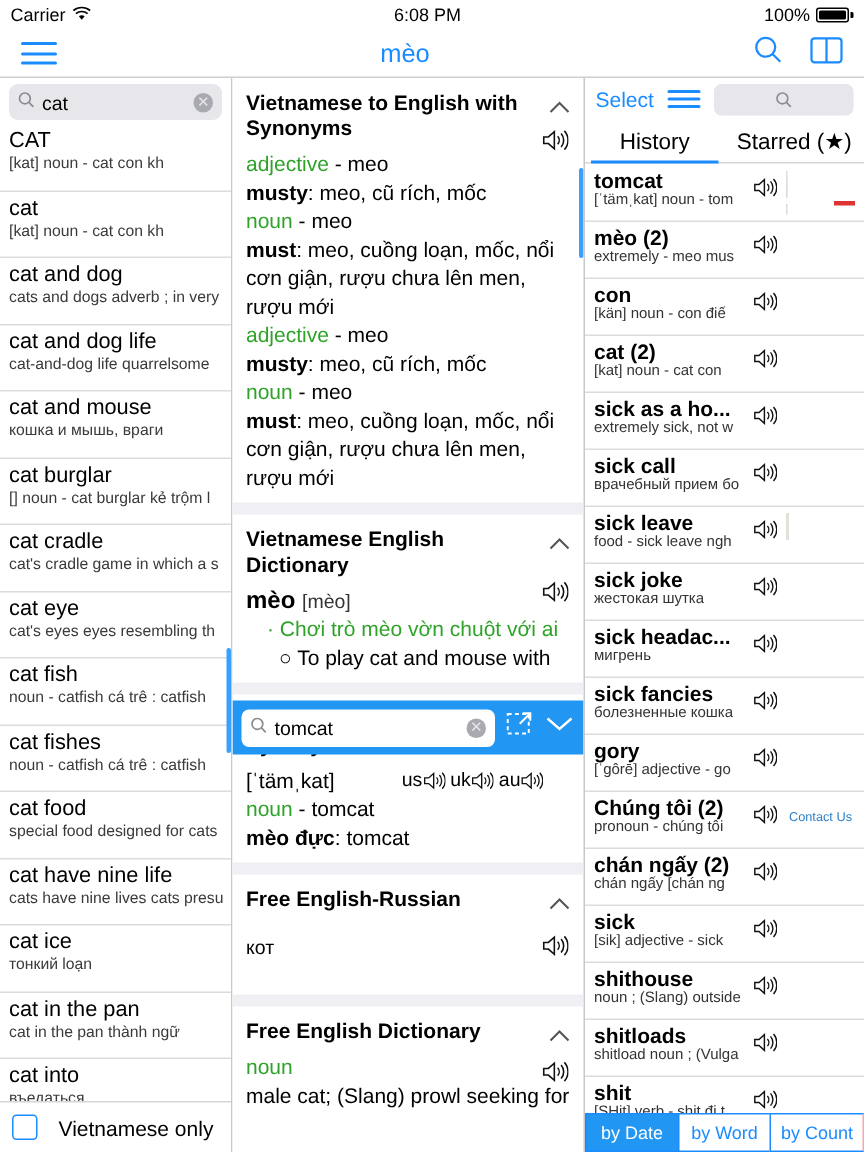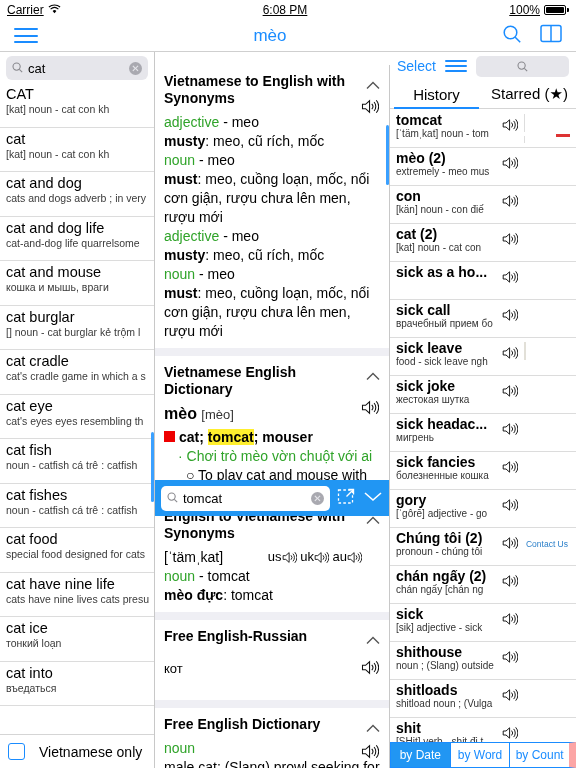--- a/index.html
+++ b/index.html
@@ -8,21 +8,21 @@
     font-family: "Liberation Sans", sans-serif;
     background: #ffffff;
     overflow: hidden;
     -webkit-font-smoothing: antialiased;
   }
   .app { position: relative; width: 576px; height: 768px; overflow: hidden; background:#fff; }
 
   
   .statusbar {
     height: 20px; display: flex; align-items: center;
-    padding: 0 7px; font-size: 12px; color: #000; background: #fff; text-decoration: underline;
+    padding: 0 7px; font-size: 12px; color: #000; background: #fff;
   }
   .sb-left { display: flex; align-items: center; gap: 4px; }
   .sb-center { flex: 1; text-align: center; font-size: 12px; font-weight: 400; }
   .sb-right { display: flex; align-items: center; gap: 4px; }
   .wifi { display:inline-block; }
   .batt {
     display:inline-flex; align-items:center;
   }
   .batt-body {
     width: 22px; height: 10px; border: 1px solid #000; border-radius: 2px;
@@ -37,21 +37,21 @@
     border-bottom: 1px solid #cfcfcf; padding: 0 14px;
   }
   .hamburger { width: 24px; height: 15px; display:flex; flex-direction:column; justify-content:space-between; cursor:pointer; }
   .hamburger span { display:block; height: 2px; background: #1a8cff; border-radius:1px; }
   .nav-title { flex:1; text-align:center; font-size: 17px; color: #1a8cff; }
   .nav-right { display: flex; align-items: center; gap: 18px; }
 
   
   .columns { display: flex; height: 716px; background: #fff; }
   .col-left { width: 155px; border-right: 1px solid #c8c8c8; position: relative; background:#fff; }
-  .col-mid  { width: 235px; border-right: 1px solid #c8c8c8; position: relative; background:#fff; overflow: hidden; margin-top: 13px; }
+  .col-mid  { width: 235px; border-right: 1px solid #c8c8c8; position: relative; background:#fff; overflow: hidden; }
   .col-right{ width: 186px; position: relative; background:#fff; }
 
   
   .lsearch-wrap { padding: 4px 6px 3px 6px; background:#fff; }
   .lsearch {
     height: 24px; background: #e6e6eb; border-radius: 6px;
     display: flex; align-items: center; padding: 0 6px; gap: 5px;
   }
   .lsearch .txt { font-size: 13px; color: #000; flex: 1; }
   .clear-btn {
@@ -134,21 +134,21 @@
     height: 38px; border-bottom: 1px solid #dcdcdc; position:relative; padding: 2px 6px 0 6px;
   }
   .rrow .w { font-size: 14px; font-weight: bold; color:#000; white-space:nowrap; }
   .rrow .d { font-size: 10px; color:#333; white-space:nowrap; margin-top: 0px; }
   .rrow .spkc { position:absolute; right: 58px; top: 8px; }
   .rrow .thumb { position:absolute; right: 4px; top: 4px; width: 48px; height: 29px; overflow:hidden; }
   .rrow .contact { position:absolute; right: 4px; top: 11px; width: 50px; font-size: 8.5px; color:#2a7fc9; text-align:center;}
   .rfooter { position:absolute; bottom:0; left:0; right:0; height: 26px; display:flex; }
   .rseg { flex:1; display:flex; align-items:center; justify-content:center; font-size: 12px;
           border: 1px solid #1a8cff; border-right: none; color:#1a8cff; background:#fff; }
-  .rseg:last-child { border-right: 7px solid #fca5a5; }
+  .rseg:last-child { border-right: 1px solid #fca5a5; }
   .rseg.active { background:#2196f3; color:#fff; }
 
   .rscroll { position:absolute; right:0px; top: 690px; width: 4px; height: 58px; background:#3aa0ff; border-radius:2px; }
 
   
   .th-cat1 { width:100%; height:100%;
     background:
       radial-gradient(circle at 30% 38%, #2b2b2b 0 7%, transparent 8%),
       radial-gradient(circle at 70% 38%, #2b2b2b 0 7%, transparent 8%),
       linear-gradient(#d9a55e, #b9813c 55%, #e8e3dd 56%, #cfcac4);
@@ -293,20 +293,24 @@
           </div>
           <div class="lrow">
             <div class="w">cat have nine life</div>
             <div class="d">cats have nine lives cats presu</div>
           </div>
           <div class="lrow">
             <div class="w">cat ice</div>
             <div class="d">тонкий loạn</div>
           </div>
           <div class="lrow">
+            <div class="w">cat in the pan</div>
+            <div class="d">  cat in the pan          thành ngữ</div>
+          </div>
+          <div class="lrow">
             <div class="w">cat into</div>
             <div class="d">въедаться</div>
           </div>
         </div>
       <div class="lscroll"></div>
 
       <div class="lfooter">
         <span class="checkbox"></span>
         <span class="lbl">Vietnamese only</span>
       </div>
@@ -342,21 +346,20 @@
                 <path d="M1 7.6 L7 1.6 L13 7.6" stroke="#555" stroke-width="1.4" fill="none"></path>
               </svg></span>
             <span class="spk" style="right:10px;top:44px"><svg width="18" height="15" viewBox="0 0 20 17">
                 <path d="M1.5 6 H5 L9.5 2 V15 L5 11 H1.5 Z" stroke="#111" stroke-width="1.2" fill="none"></path>
                 <path d="M12 5.5 a4.4 4.4 0 0 1 0 6" stroke="#111" stroke-width="1.2" fill="none"></path>
                 <path d="M14.6 3.4 a7.6 7.6 0 0 1 0 10.2" stroke="#111" stroke-width="1.2" fill="none"></path>
                 <path d="M17.1 1.4 a10.6 10.6 0 0 1 0 14.2" stroke="#111" stroke-width="1.2" fill="none"></path>
               </svg></span>
             <div class="mbody">
               <div class="mword">mèo <span class="ph">[mèo]</span></div>
-              <div style="margin-top:4px"><span class="redsq"></span><b>cat; <span class="hl">tomcat</span>; mouser</b></div>
               <div class="lvl2"><span class="bullet-grn">·</span> <span class="grn">Chơi trò mèo vờn chuột với ai</span></div>
               <div class="lvl2" style="padding-left:22px">○ To play cat and mouse with</div>
             </div>
           </div>
           <div class="msection">
             <div class="mtitle">English to Vietnamese with Synonyms</div>
             <span class="chev-up"><svg width="14" height="9" viewBox="0 0 14 9">
                 <path d="M1 7.6 L7 1.6 L13 7.6" stroke="#555" stroke-width="1.4" fill="none"></path>
               </svg></span>
             <div class="mbody">
@@ -497,20 +500,21 @@
             <span class="spkc"><svg width="16" height="14" viewBox="0 0 20 17">
                 <path d="M1.5 6 H5 L9.5 2 V15 L5 11 H1.5 Z" stroke="#111" stroke-width="1.2" fill="none"></path>
                 <path d="M12 5.5 a4.4 4.4 0 0 1 0 6" stroke="#111" stroke-width="1.2" fill="none"></path>
                 <path d="M14.6 3.4 a7.6 7.6 0 0 1 0 10.2" stroke="#111" stroke-width="1.2" fill="none"></path>
                 <path d="M17.1 1.4 a10.6 10.6 0 0 1 0 14.2" stroke="#111" stroke-width="1.2" fill="none"></path>
               </svg></span>
             <span class="thumb"><span class="th-bowl"></span></span>
           </div>
           <div class="rrow">
             <div class="w">sick as a ho...</div>
+            <div class="d">extremely sick, not w</div>
             <span class="spkc"><svg width="16" height="14" viewBox="0 0 20 17">
                 <path d="M1.5 6 H5 L9.5 2 V15 L5 11 H1.5 Z" stroke="#111" stroke-width="1.2" fill="none"></path>
                 <path d="M12 5.5 a4.4 4.4 0 0 1 0 6" stroke="#111" stroke-width="1.2" fill="none"></path>
                 <path d="M14.6 3.4 a7.6 7.6 0 0 1 0 10.2" stroke="#111" stroke-width="1.2" fill="none"></path>
                 <path d="M17.1 1.4 a10.6 10.6 0 0 1 0 14.2" stroke="#111" stroke-width="1.2" fill="none"></path>
               </svg></span>
             <span class="thumb"><span class="th-oldphoto"></span></span>
           </div>
           <div class="rrow">
             <div class="w">sick call</div>

